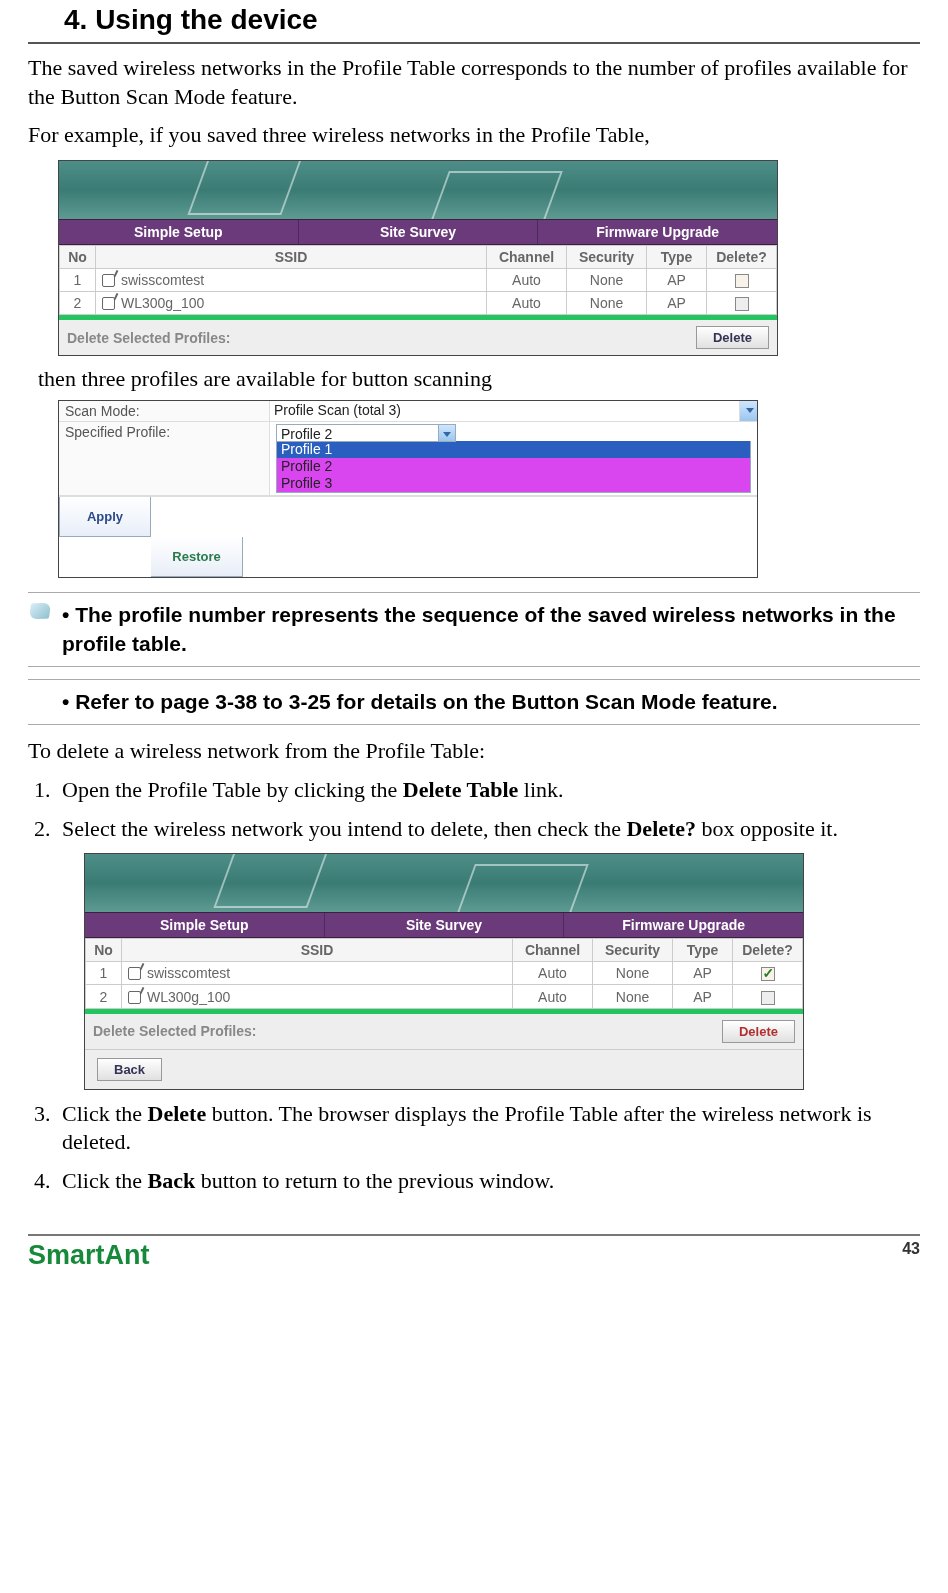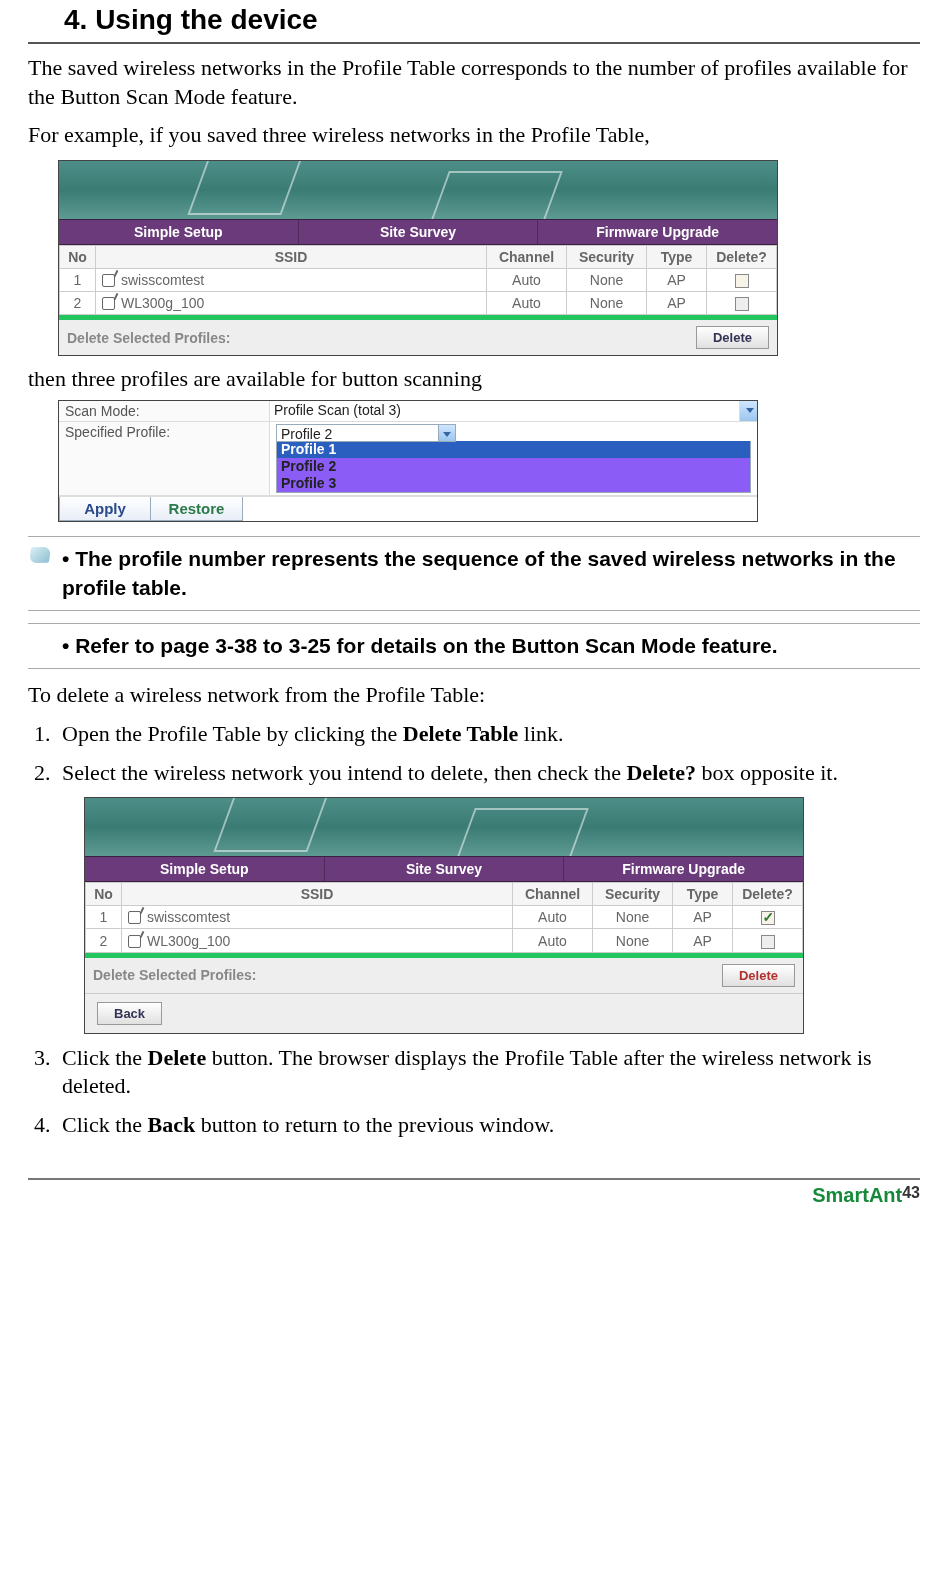--- a/index.html
+++ b/index.html
@@ -12,21 +12,21 @@
     font-size: 22px;
   }
   .section-heading {
     font-family: Arial, Helvetica, sans-serif;
     font-weight: bold;
     font-size: 28px;
     margin: 4px 0 6px 36px;
   }
   .rule-dark { border: none; border-top: 2px solid #555; margin: 6px 0 10px 0; }
   p.body { margin: 10px 0; line-height: 1.3; }
-  .caption { margin: 6px 0 8px 0; }
+  .caption { margin: 6px 0 8px 10px; }
   .note-box {
     border-top: 1px solid #aaa;
     border-bottom: 1px solid #aaa;
     padding: 8px 0 8px 34px;
     margin: 12px 0;
     font-family: Arial, Helvetica, sans-serif;
     font-weight: bold;
     font-size: 21px;
     position: relative;
     line-height: 1.35;
@@ -180,45 +180,44 @@
   }
   .drop-arrow-cell::after {
     content: ""; position: absolute; right: 3px; top: 7px;
     border-left: 4px solid transparent;
     border-right: 4px solid transparent;
     border-top: 5px solid #3467a0;
   }
   .option-list {
     border: 1px solid #9ab; border-top: none;
     margin-top: -1px; display: inline-block; min-width: 196px;
-    background: #8b5cf6;
-    font-weight: bold;
+    background: #d946ef;
   }
   .option-list .opt { padding: 0 4px; line-height: 17px; }
   .option-list .opt.sel { background: #2a5fc0; color: #fff; }
   .scan-footer {
     display: flex; gap: 0; border-top: 1px solid #ddd;
     background: #fff;
   }
   .scan-footer button {
     border: 1px solid #9ab; border-top: none;
     background: linear-gradient(#fff,#e8eef8);
-    width: 92px; height: 24px;
-    font-size: 15px; font-weight: bold; color: #2a4a8a;
-  }
-  .scan-footer button + button { border-left: none; color: #2a7a4a; }
+    width: 92px; height: 40px;
+    font-size: 13px; font-weight: bold; color: #2a4a8a;
+  }
+  .scan-footer button + button { border-left: none; color: #2a7a4a; margin-top: 40px; }
   .page-footer {
     border-top: 2px solid #777;
     margin-top: 38px;
     display: flex;
     font-family: Arial, Helvetica, sans-serif;
     font-weight: bold;
     padding-top: 4px;
   }
-  .page-footer .brand { flex: 1; text-align: right; color: #168a3a; font-size: 20px; }
+  .page-footer .brand { flex: 1; text-align: left; color: #168a3a; font-size: 27px; }
   .page-footer .pno { color: #333; font-size: 16px; }
 </style>
 </head>
 <body>
 
 <div class="section-heading">4. Using the device</div>
 <hr class="rule-dark">
 
 <p class="body">The saved wireless networks in the Profile Table corresponds to the number of profiles available for the Button Scan Mode feature.</p>
 <p class="body">For example, if you saved three wireless networks in the Profile Table,</p>

